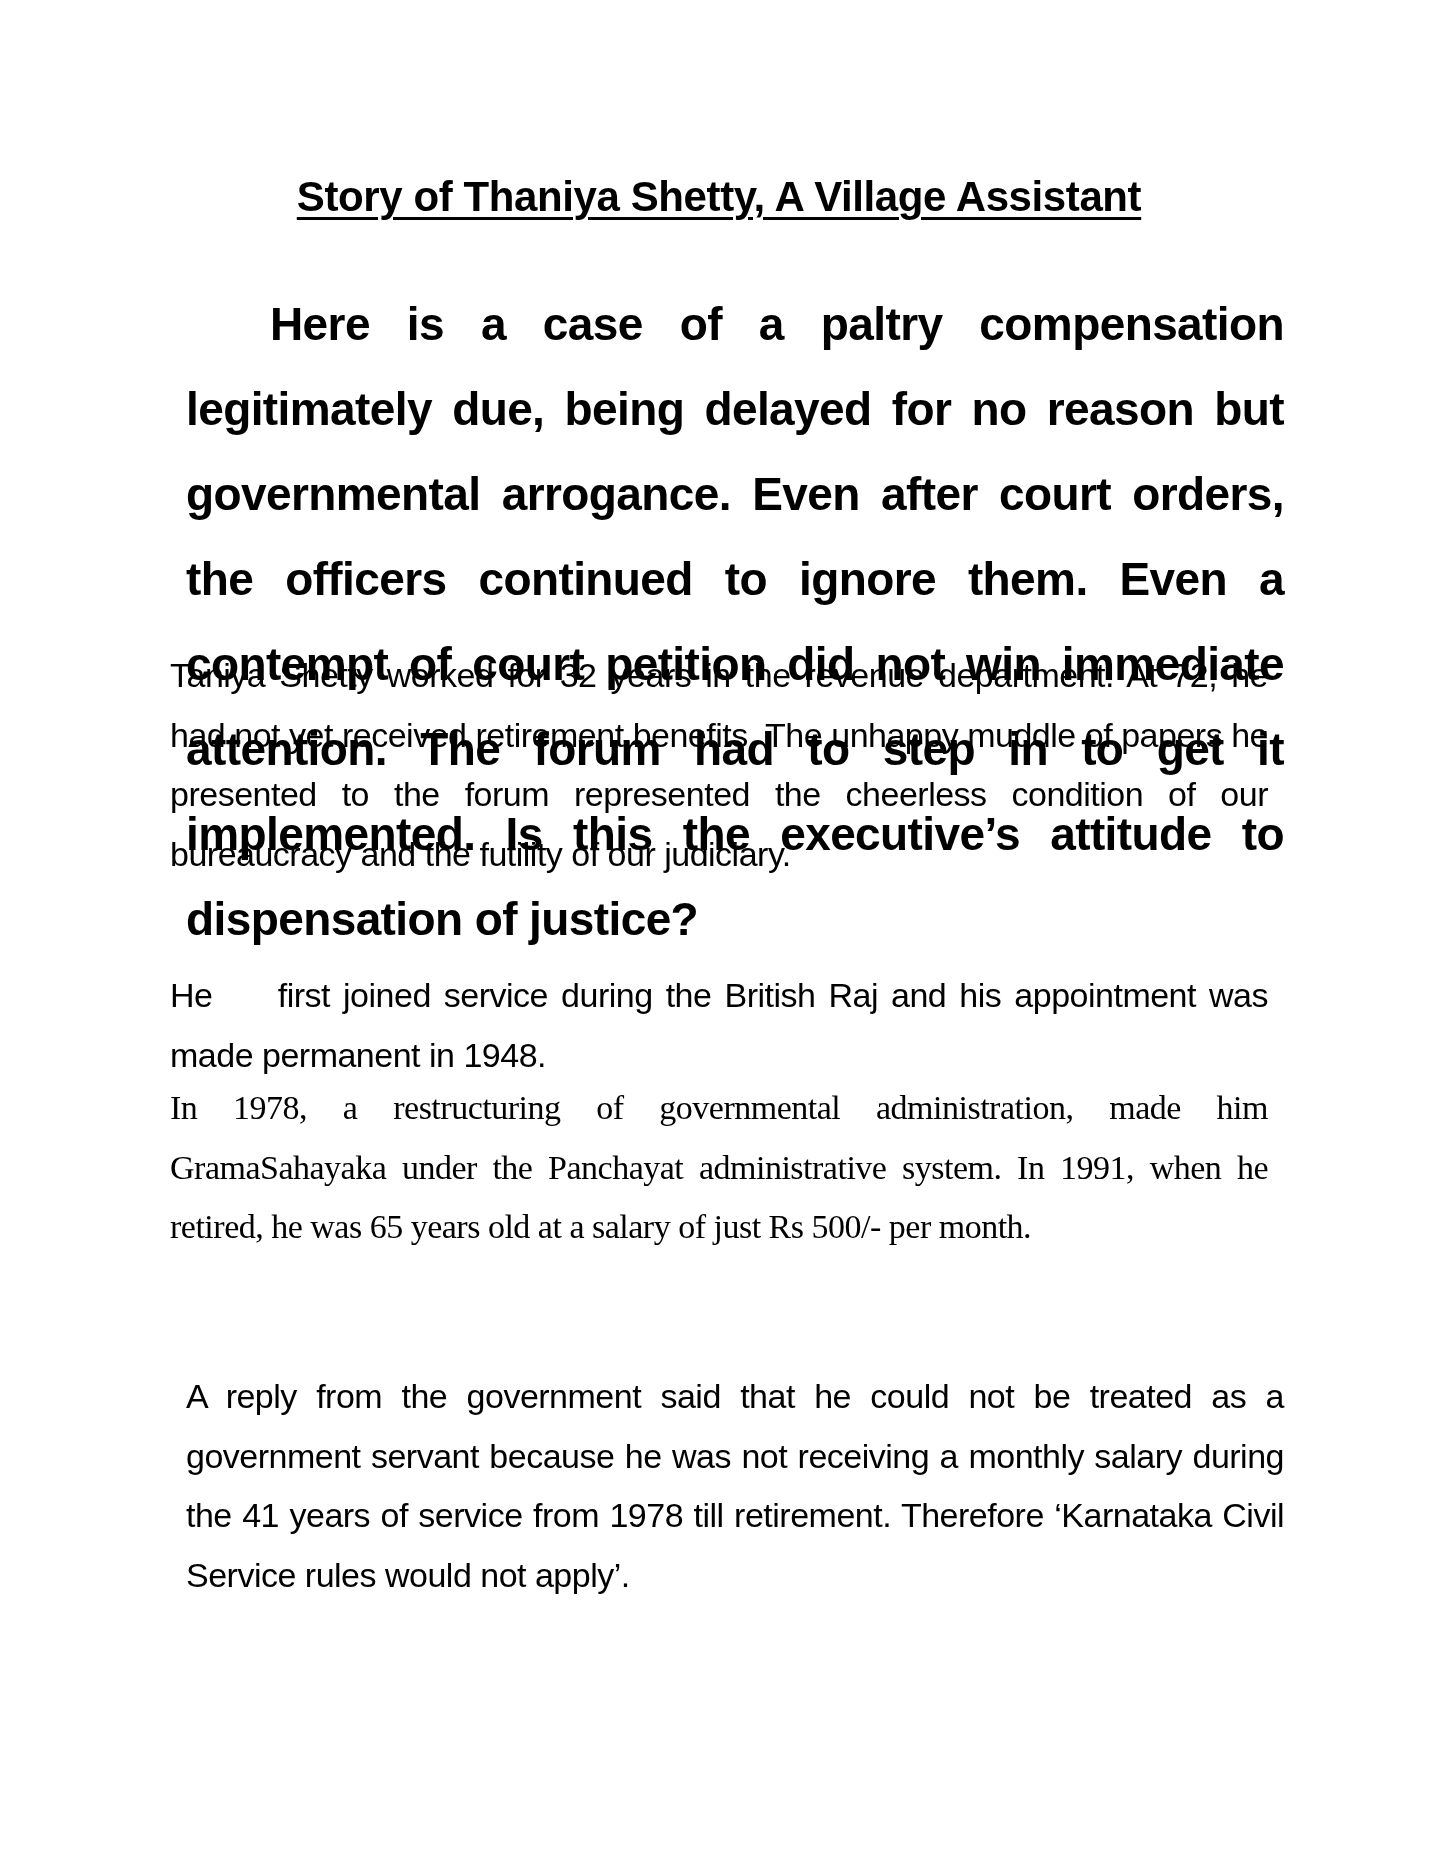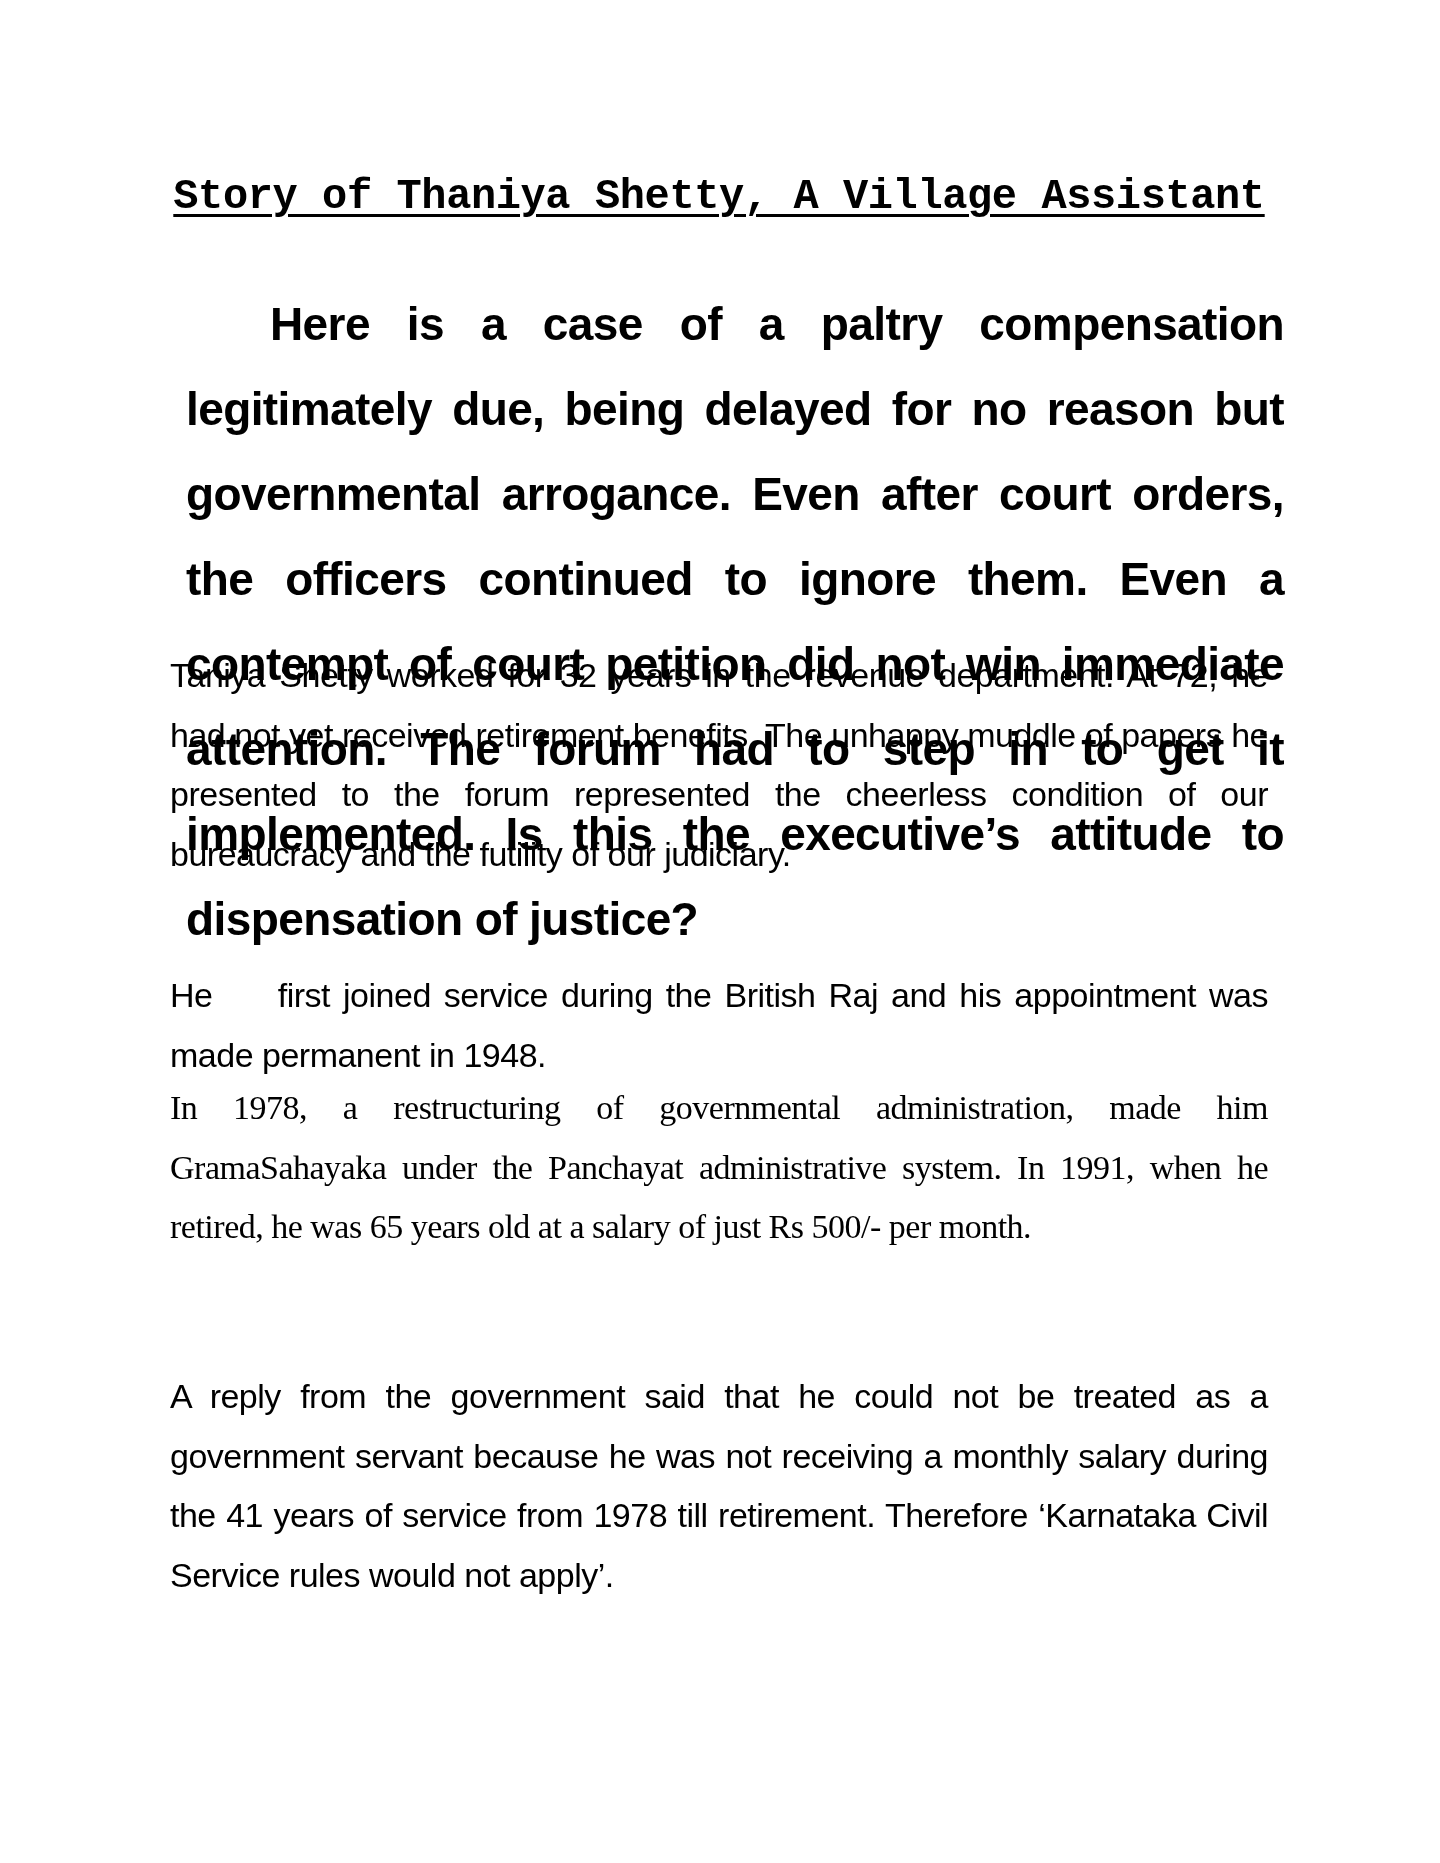--- a/index.html
+++ b/index.html
@@ -20,21 +20,21 @@
       left: 170px;
       top: 0;
       width: 1098px;
     }
     .title {
       position: absolute;
       top: 172px;
       left: 0;
       width: 1098px;
       text-align: center;
-      font-family: Liberation Mono, monospace;
+      font-family: Liberation Sans, sans-serif;
       font-weight: bold;
       font-size: 42px;
       line-height: 50px;
       margin: 0;
       letter-spacing: -0.4px;
     }
     .title span {
       text-decoration: underline;
       text-decoration-thickness: 3px;
       text-underline-offset: 6px;
@@ -60,21 +60,21 @@
       margin: 0;
       font-family: "Liberation Sans", sans-serif;
       font-size: 34px;
       line-height: 59.5px;
       text-align: justify;
       letter-spacing: -0.5px;
     }
     #p1 { top: 646px; }
     #p2 { top: 966px; }
     #p3 { top: 1078px; font-family: Liberation Serif, serif; }
-    #p4 { top: 1367px; }
+    #p4 { top: 1367px; margin-left: 16px; }
   </style>
 </head>
 <body>
 
 <div class="page">
   <h1 class="title"><span>Story of Thaniya Shetty, A Village Assistant</span></h1>
 
   <p class="intro">Here is a case of a paltry  compensation legitimately due, being delayed for no reason but governmental arrogance. Even after court orders, the officers continued to ignore them. Even a contempt of court petition did not win immediate attention. The forum had to step in to get it implemented. Is this the executive’s attitude to dispensation of justice?</p>
 
   <p class="para" id="p1">Taniya Shetty worked for 32 years in the revenue department. At 72, he had not yet received retirement benefits. The unhappy muddle of papers he presented to the forum represented the cheerless condition of our bureaucracy and the futility of our judiciary.</p>

